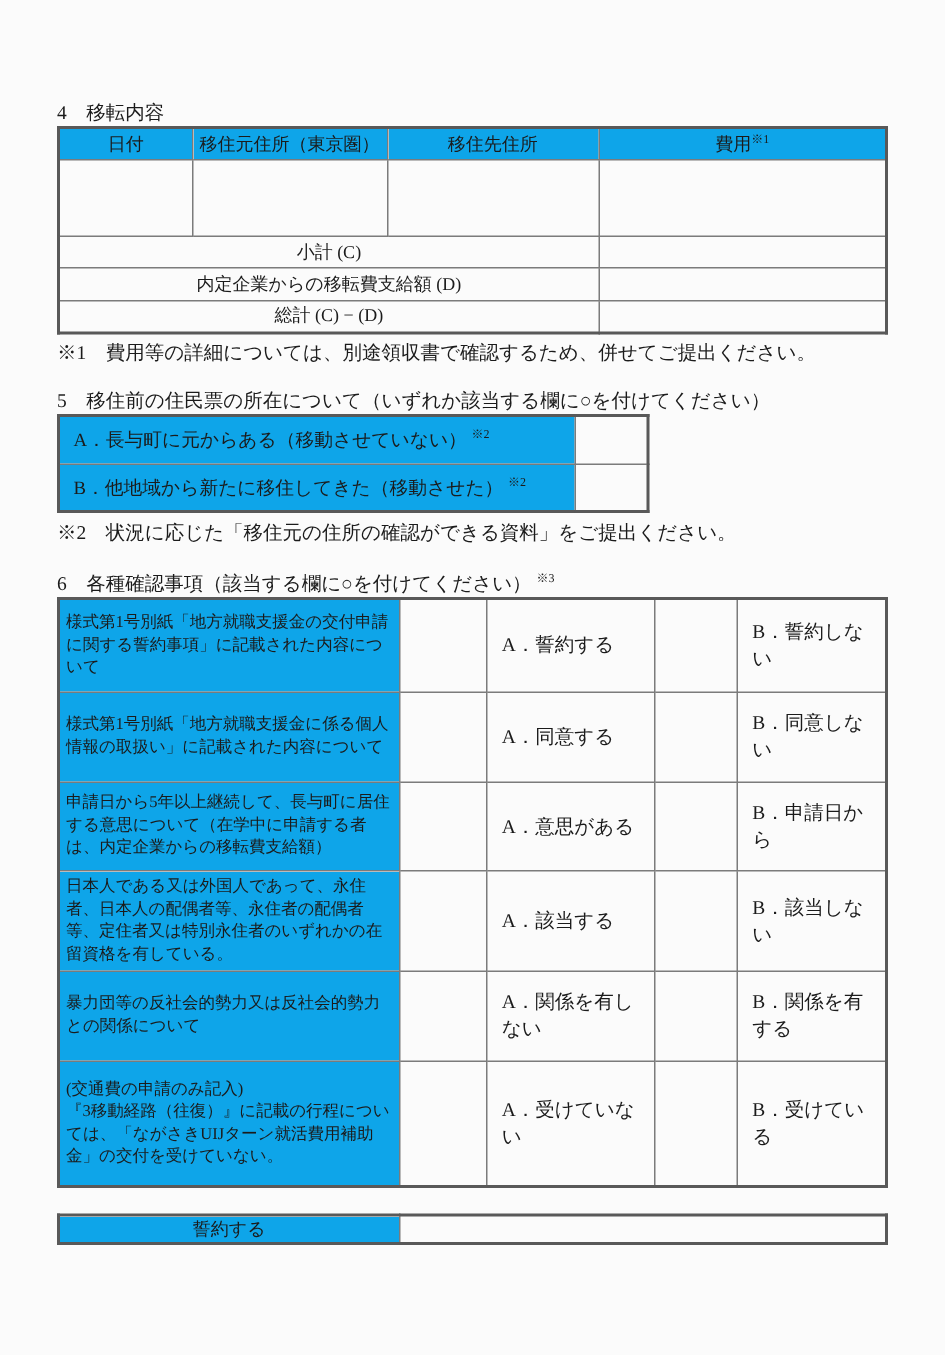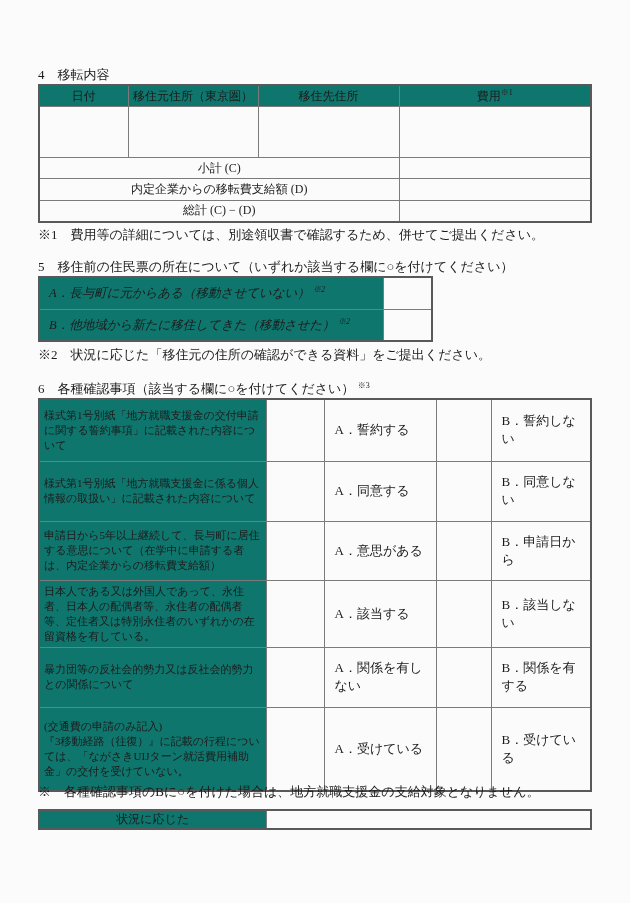--- a/index.html
+++ b/index.html
@@ -12,28 +12,28 @@
   .note{position:absolute;left:38px;font-size:13px;white-space:nowrap;}
   sup{font-size:8px;vertical-align:super;letter-spacing:0;}
   table.tbl{
     position:absolute;border-collapse:collapse;table-layout:fixed;
     border:2px solid #595959;
   }
   table.tbl td{
     border:1px solid #7b7b7b;padding:0 4px;vertical-align:middle;
     overflow:hidden;
   }
-  .gray{background:#0f766e;}
+  .gray{background:#0ea5e9;}
   .center{text-align:center;}
   
   .t1{left:38px;top:84px;width:554px;font-size:12px;}
   .t1 .hdr td{height:20px;text-align:center;}
   
   .t2{left:38px;top:276px;width:395px;font-size:12.5px;}
-  .t2 .lbl{padding-left:9px;font-style:italic;}
+  .t2 .lbl{padding-left:9px;}
   
   .t3{left:38px;top:398px;width:554px;}
   .t3 .desc{font-size:11px;line-height:15px;padding:3px 4px;white-space:pre-line;}
   .t3 .opt{font-size:13px;padding-left:10px;}
   .markcell{background:#fbfbfb;}
   
   .t4{left:38px;top:809px;width:554px;font-size:12px;}
 </style>
 </head>
 <body>
@@ -143,35 +143,34 @@
       <td class="gray desc">暴力団等の反社会的勢力又は反社会的勢力との関係について</td>
       <td class="markcell"></td>
       <td class="opt">A．関係を有しない</td>
       <td class="markcell"></td>
       <td class="opt">B．関係を有する</td>
     </tr>
     <tr style="height:84px">
       <td class="gray desc">(交通費の申請のみ記入)
 『3移動経路（往復）』に記載の行程については、「ながさきUIJターン就活費用補助金」の交付を受けていない。</td>
       <td class="markcell"></td>
-      <td class="opt">A．受けている</td>
+      <td class="opt">A．受けていない</td>
       <td class="markcell"></td>
       <td class="opt">B．受けている</td>
     </tr>
   </tbody>
     </table>
 
-  <div class="note" style="top:783px">※　各種確認事項のBに○を付けた場合は、地方就職支援金の支給対象となりません。</div>
 
   <table class="tbl t4">
     <colgroup>
         <col style="width:227px">
         <col>
       </colgroup>
     <tbody>
         <tr style="height:19px">
-      <td class="gray center">状況に応じた</td>
+      <td class="gray center">誓約する</td>
       <td></td>
     </tr>
   </tbody>
     </table>
 
 </div>
 
 </body></html>

